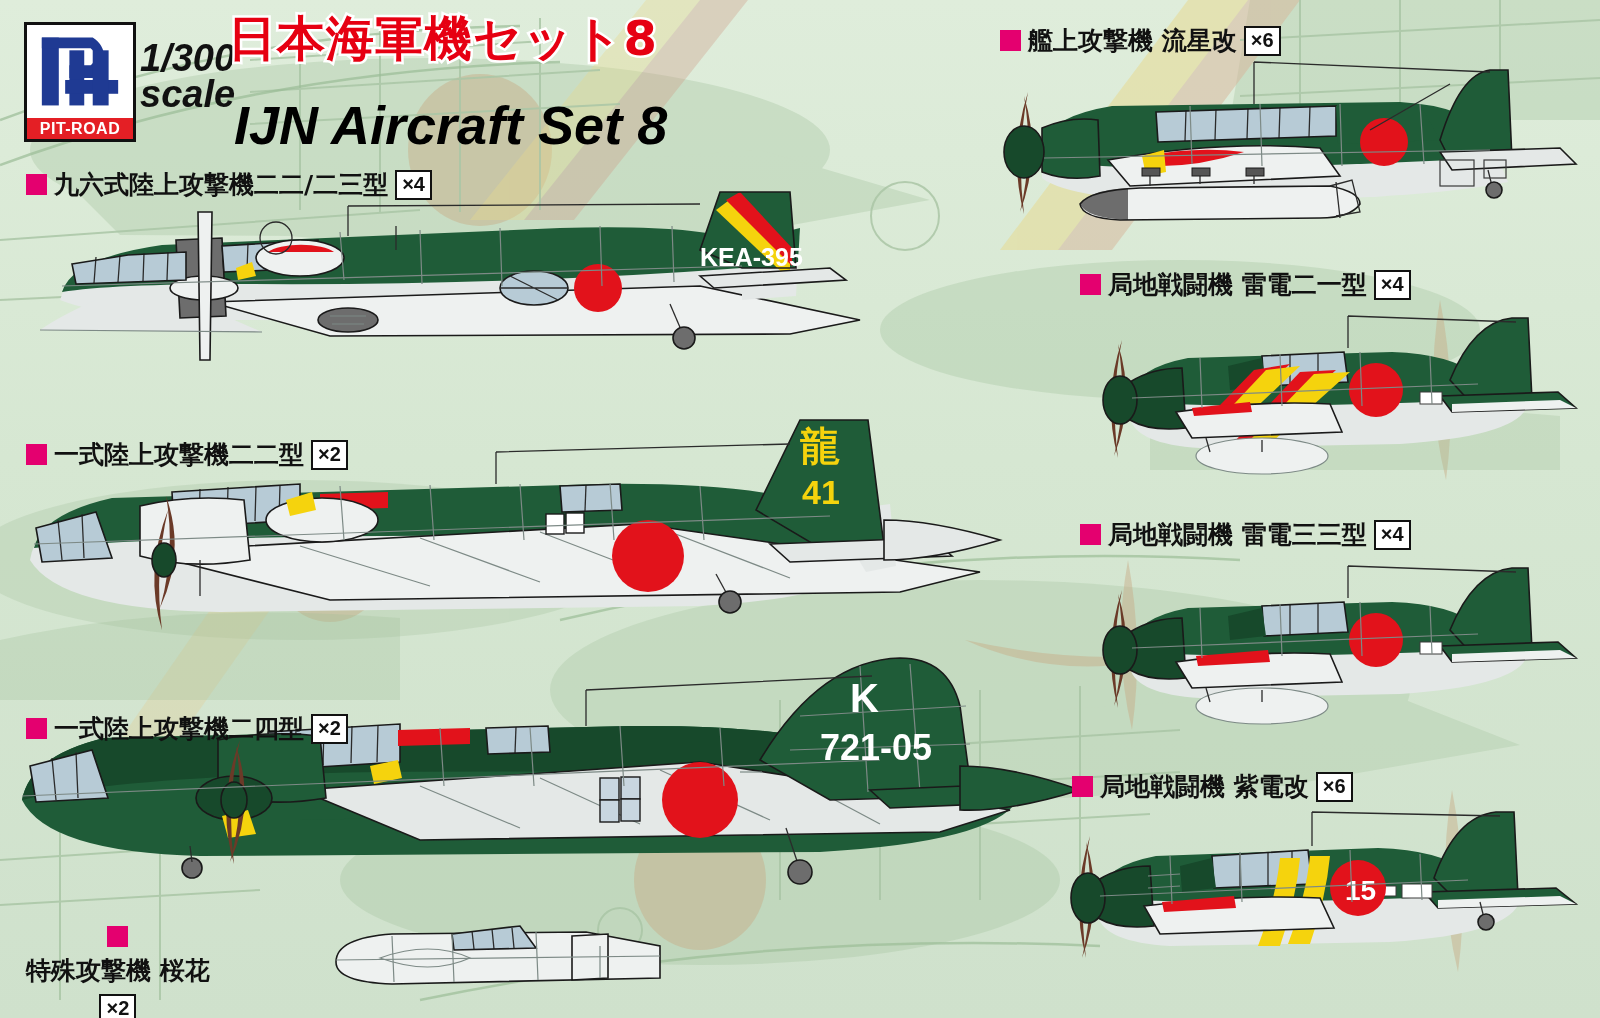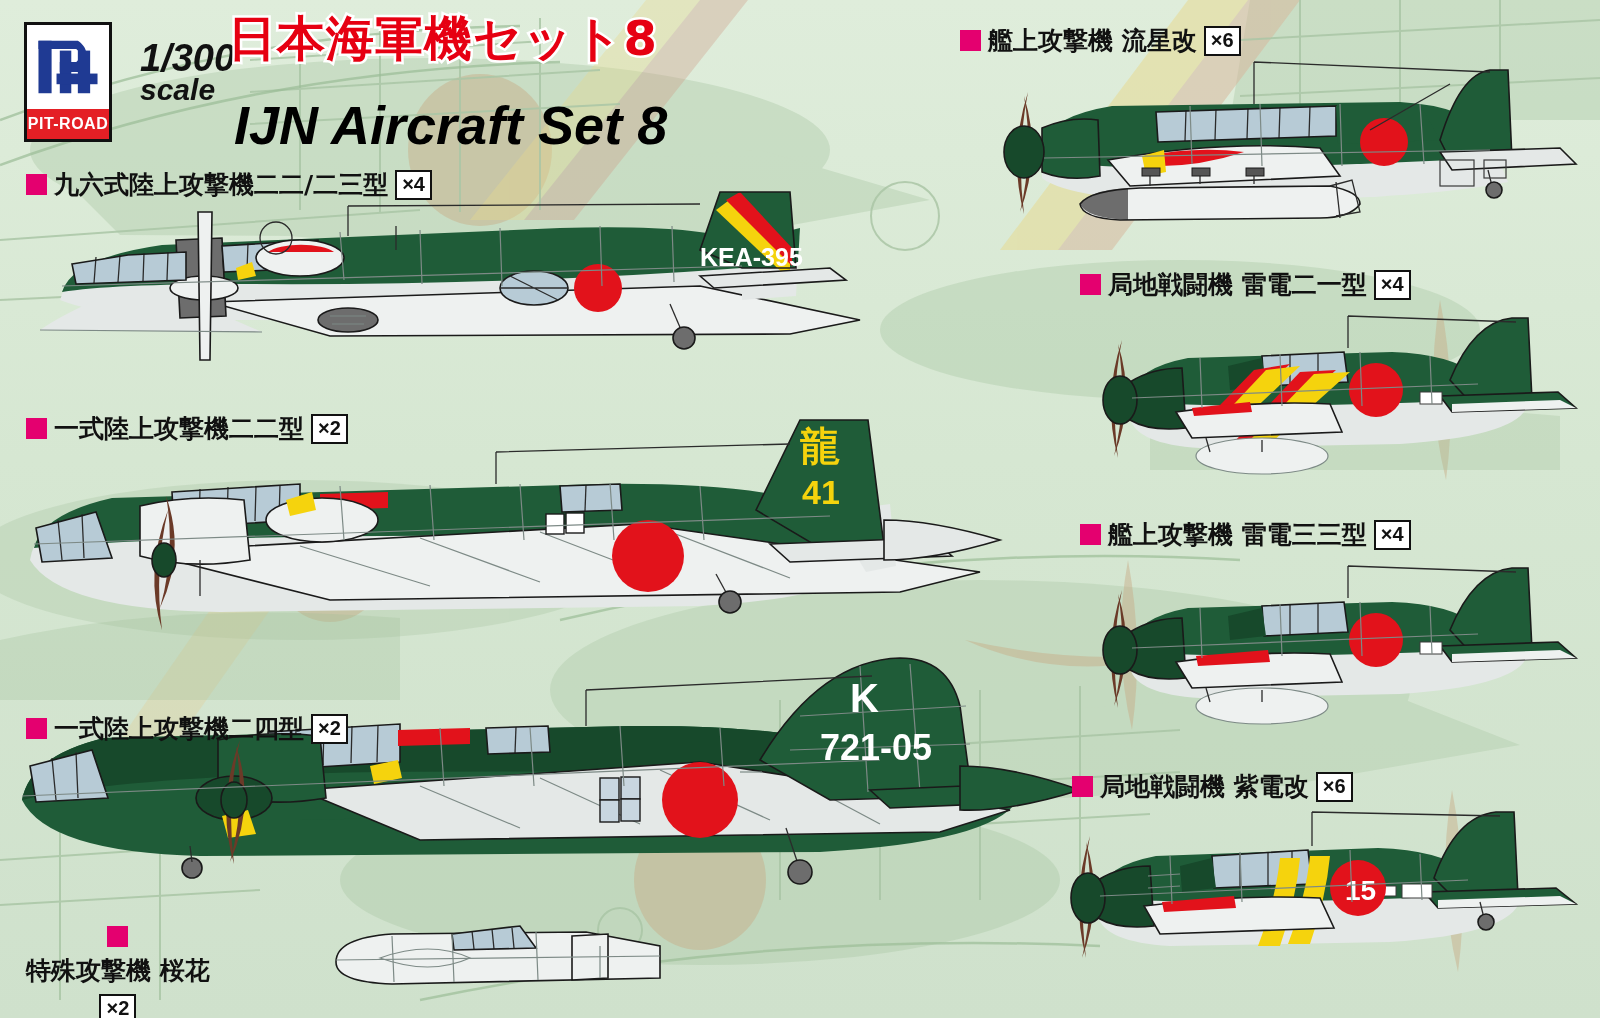--- a/index.html
+++ b/index.html
@@ -3,35 +3,35 @@
 <meta charset="utf-8">
 <style>
   html,body{margin:0;padding:0;background:#fff;}
   body{font-family:"Liberation Sans","DejaVu Sans",sans-serif;}
   #box{position:relative;width:1600px;height:1018px;overflow:hidden;
        background:#d9e8d6;}
   #bg{position:absolute;inset:0;}
   #fg{position:absolute;inset:0;}
 
   
-  .logo-wrap{position:absolute;left:24px;top:22px;width:88px;height:120px;
+  .logo-wrap{position:absolute;left:24px;top:22px;width:112px;height:120px;
              background:#ffffff;border:3px solid #111;box-sizing:border-box;
              display:flex;flex-direction:column;}
   .logo-mark{flex:1;position:relative;background:#fff;}
   .logo-band{height:30px;background:#e41f25;display:flex;align-items:center;
              justify-content:center;}
   .logo-band span{color:#fff;font-weight:bold;font-size:16px;letter-spacing:0.5px;
                   font-family:"Liberation Sans",sans-serif;}
 
   
   .scale{position:absolute;left:140px;top:40px;width:130px;
          font-weight:bold;font-style:italic;color:#111;line-height:0.95;
          font-family:"Liberation Sans",sans-serif;}
   .scale .s1{font-size:38px;display:block;}
-  .scale .s2{font-size:30px;display:block;}
+  .scale .s2{font-size:38px;display:block;}
 
   
   .title-jp{position:absolute;left:228px;top:14px;font-size:48px;font-weight:bold;
             color:#e60012;letter-spacing:1px;line-height:1;
             font-family:"DejaVu Sans",sans-serif;
             -webkit-text-stroke:5px #ffffff;paint-order:stroke fill;}
   .title-en{position:absolute;left:234px;top:98px;font-size:54px;font-weight:bold;
             font-style:italic;color:#000000;line-height:1;letter-spacing:0px;
             font-family:"Liberation Sans",sans-serif;}
 
@@ -553,53 +553,53 @@
 
   <div class="title-jp">日本海軍機セット8</div>
   <div class="title-en">IJN Aircraft Set 8</div>
 
   <div class="cap" style="left:26px;top:168px;">
     <span class="sq"></span>
     <span class="txt">九六式陸上攻撃機二二/二三型</span>
     <span class="qty">×4</span>
   </div>
 
-  <div class="cap" style="left:26px;top:412px;">
+  <div class="cap" style="left:26px;top:438px;">
     <span class="sq"></span>
     <span class="txt">一式陸上攻撃機二二型</span>
     <span class="qty">×2</span>
   </div>
 
   <div class="cap" style="left:26px;top:692px;margin-top:20px;">
     <span class="sq"></span>
     <span class="txt">一式陸上攻撃機二四型</span>
     <span class="qty">×2</span>
   </div>
 
   <div class="cap" style="left:26px;top:926px;flex-direction:column;">
     <span class="sq"></span>
     <span class="txt">特殊攻撃機 桜花</span>
     <span class="qty">×2</span>
   </div>
 
-  <div class="cap" style="left:960px;top:24px;">
+  <div class="cap" style="left:1000px;top:24px;">
     <span class="sq"></span>
     <span class="txt">艦上攻撃機 流星改</span>
     <span class="qty">×6</span>
   </div>
 
   <div class="cap" style="left:1080px;top:268px;">
     <span class="sq"></span>
     <span class="txt">局地戦闘機 雷電二一型</span>
     <span class="qty">×4</span>
   </div>
 
   <div class="cap" style="left:1080px;top:518px;">
     <span class="sq"></span>
-    <span class="txt">艦上攻撃機 雷電三三型</span>
+    <span class="txt">局地戦闘機 雷電三三型</span>
     <span class="qty">×4</span>
   </div>
 
   <div class="cap" style="left:1072px;top:770px;">
     <span class="sq"></span>
     <span class="txt">局地戦闘機 紫電改</span>
     <span class="qty">×6</span>
   </div>
 
 </div>

